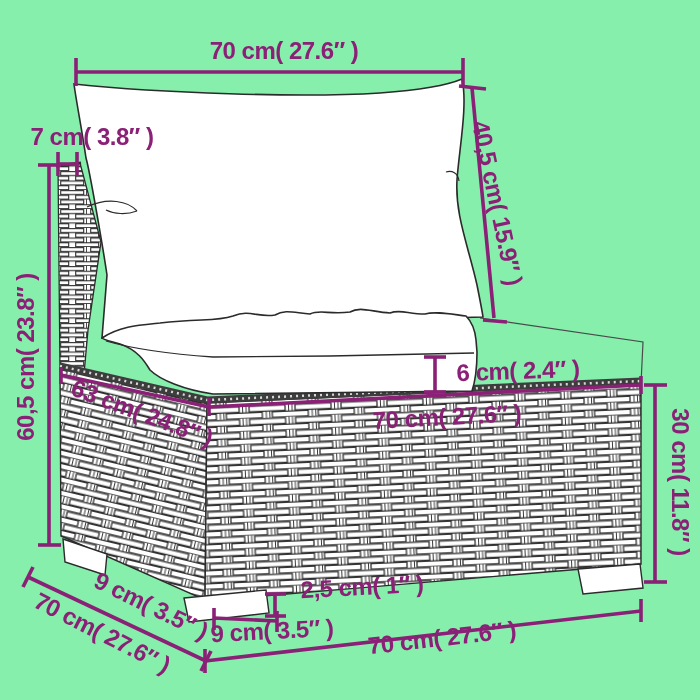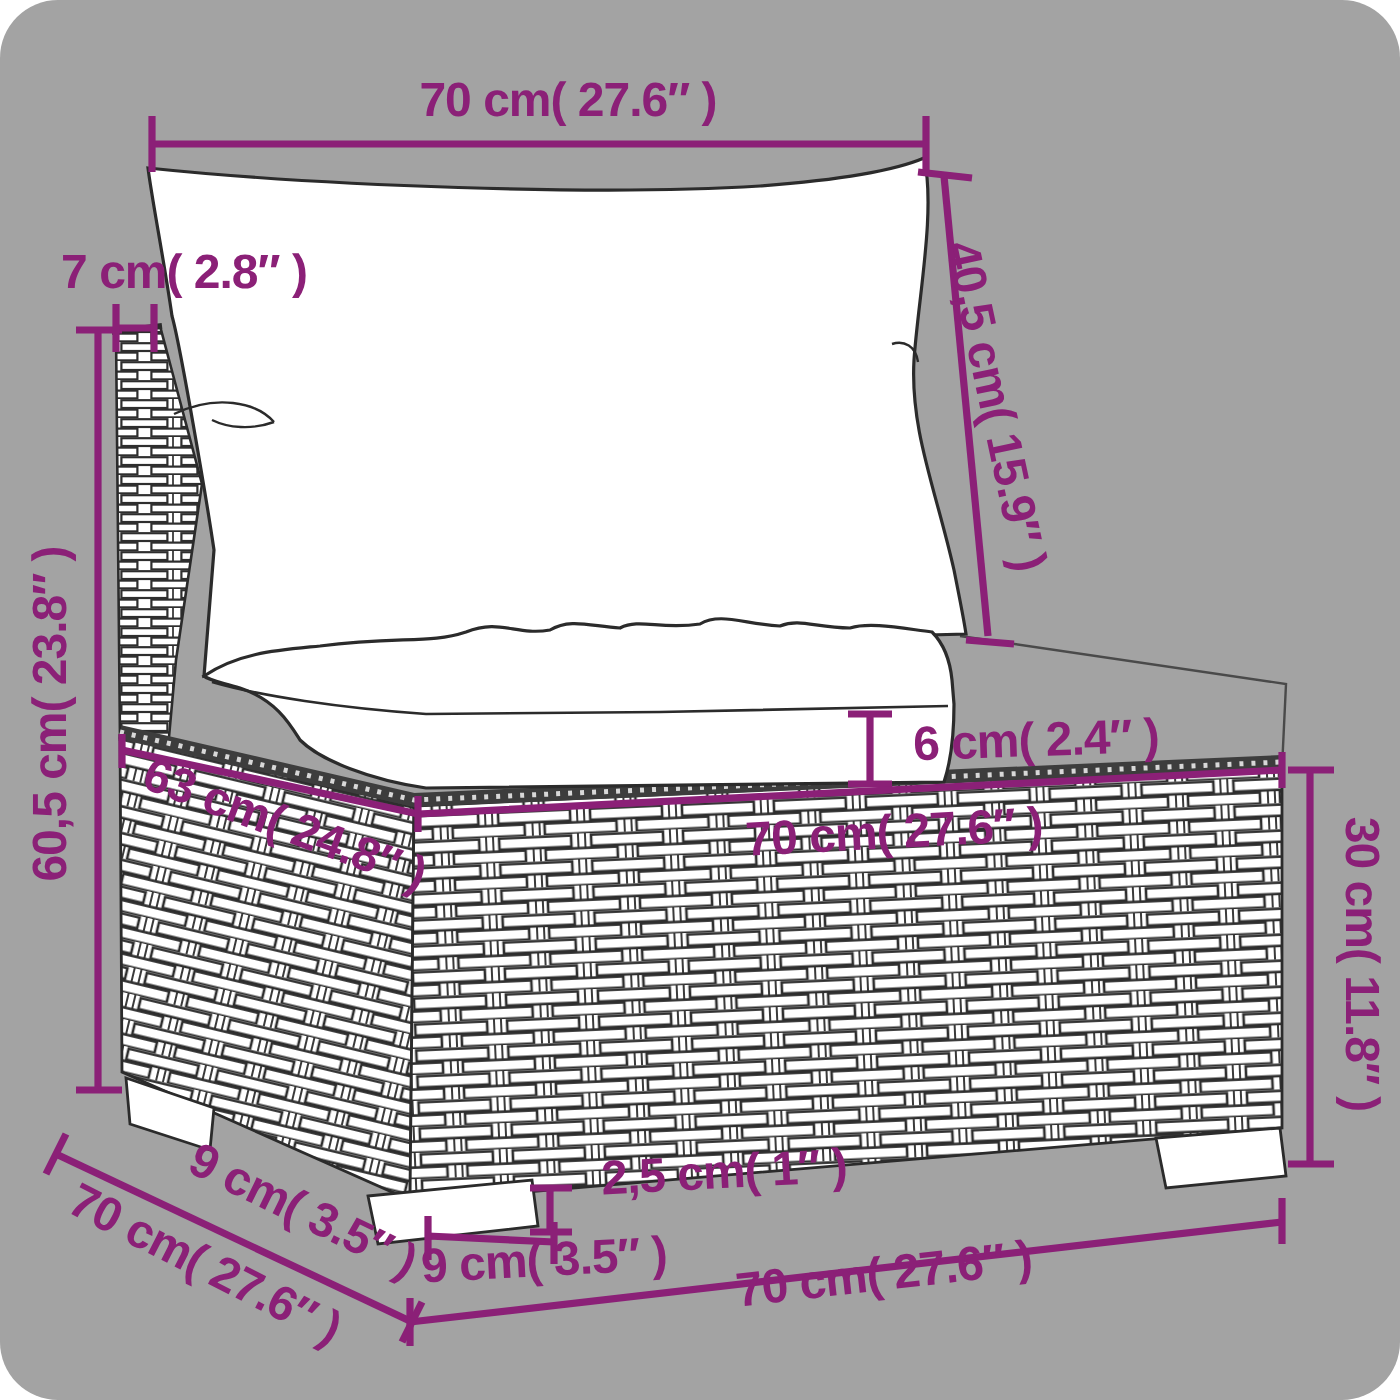--- a/index.html
+++ b/index.html
@@ -1,19 +1,18 @@
 <!DOCTYPE html>
 <html><head>
 <meta charset="utf-8">
 <style>
   html,body{margin:0;padding:0;background:#fff;}
   .canvas{
-    position:relative;width:700px;height:700px;background:#a3a3a3;overflow:hidden;
+    position:relative;width:700px;height:700px;background:#86efac;overflow:hidden;
     font-family:"Liberation Sans", sans-serif;
-    border-radius:29px;
   }
   .canvas svg{position:absolute;left:0;top:0;}
   .dim-label{
     position:absolute;
     color:#8B2077;
     font-weight:bold;
     font-size:24px;
     letter-spacing:-0.5px;
     white-space:nowrap;
     transform-origin:center center;
@@ -138,21 +137,21 @@
       <line x1="277" y1="611" x2="277" y2="632"></line>
 
       <line x1="28" y1="577" x2="206" y2="661"></line>
       <line x1="33" y1="567" x2="23" y2="587"></line>
       <line x1="211" y1="651" x2="201" y2="671"></line>
     </g>
   </svg>
 
   <div class="dim-label" style="left:284px;top:51px;transform:translate(-50%,-50%);">70 cm( 27.6″ )</div>
 
-  <div class="dim-label" style="left:92px;top:137px;transform:translate(-50%,-50%);">7 cm( 2.8″ )</div>
+  <div class="dim-label" style="left:92px;top:137px;transform:translate(-50%,-50%);">7 cm( 3.8″ )</div>
 
   <div class="dim-label" style="left:26px;top:357px;transform:translate(-50%,-50%) rotate(-90deg);">60,5 cm( 23.8″ )</div>
 
   <div class="dim-label" style="left:497px;top:203px;transform:translate(-50%,-50%) rotate(78deg);">40,5 cm( 15.9″ )</div>
 
   <div class="dim-label" style="left:518px;top:371px;transform:translate(-50%,-50%) rotate(-2deg);">6 cm( 2.4″ )</div>
 
   <div class="dim-label" style="left:142px;top:413px;transform:translate(-50%,-50%) rotate(20.5deg);">63 cm( 24.8″ )</div>
 
   <div class="dim-label" style="left:447px;top:417px;transform:translate(-50%,-50%) rotate(-3deg);">70 cm( 27.6″ )</div>

